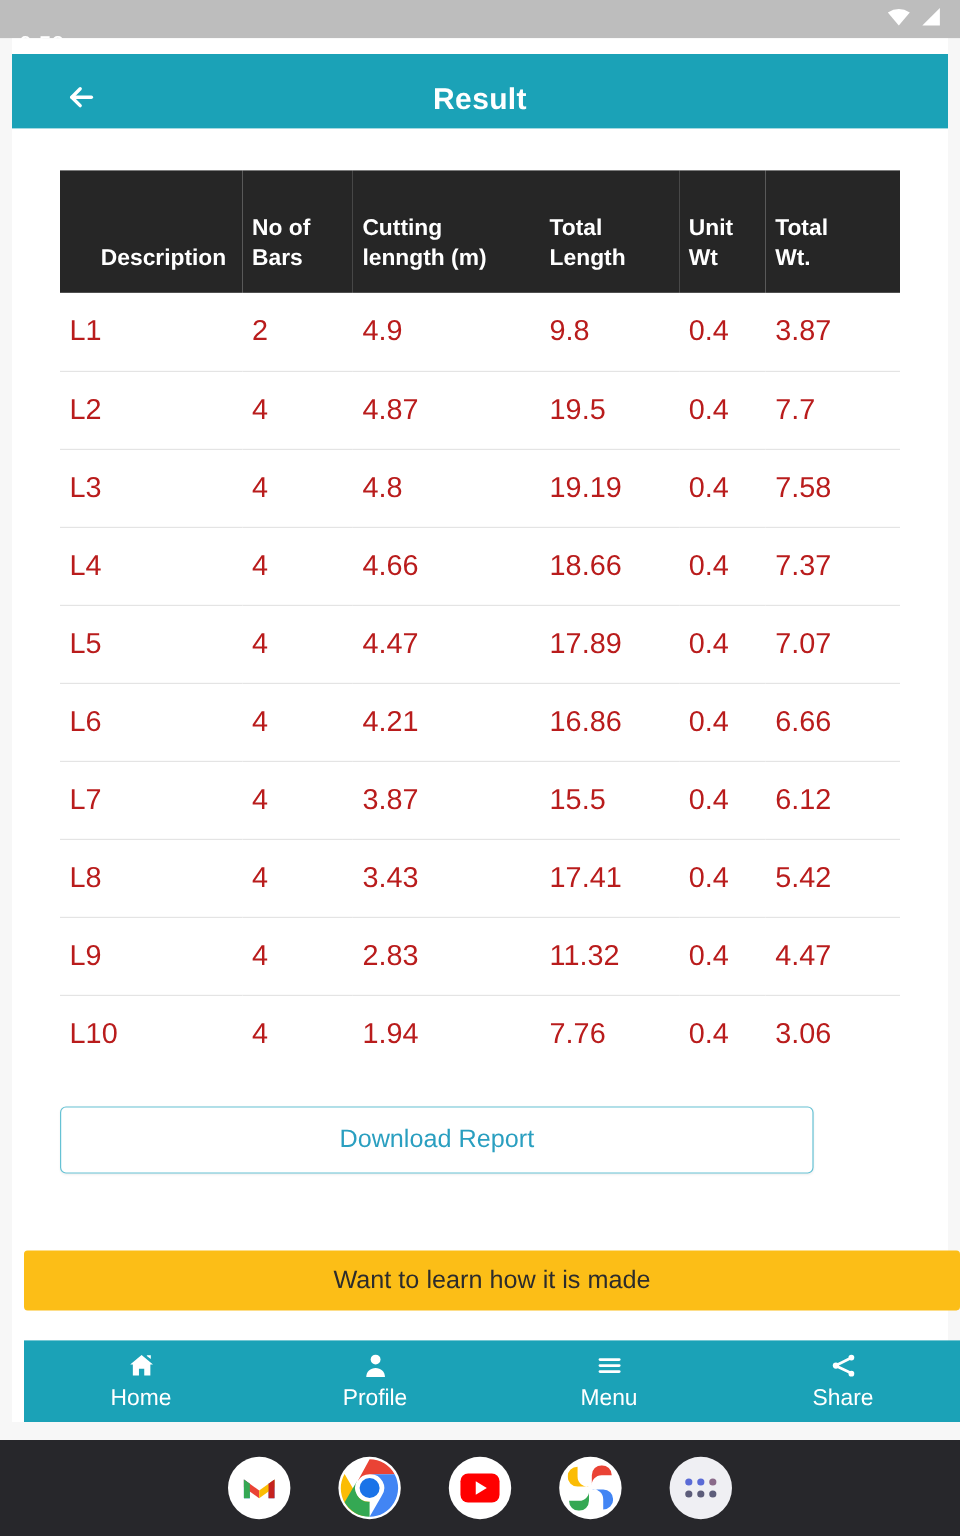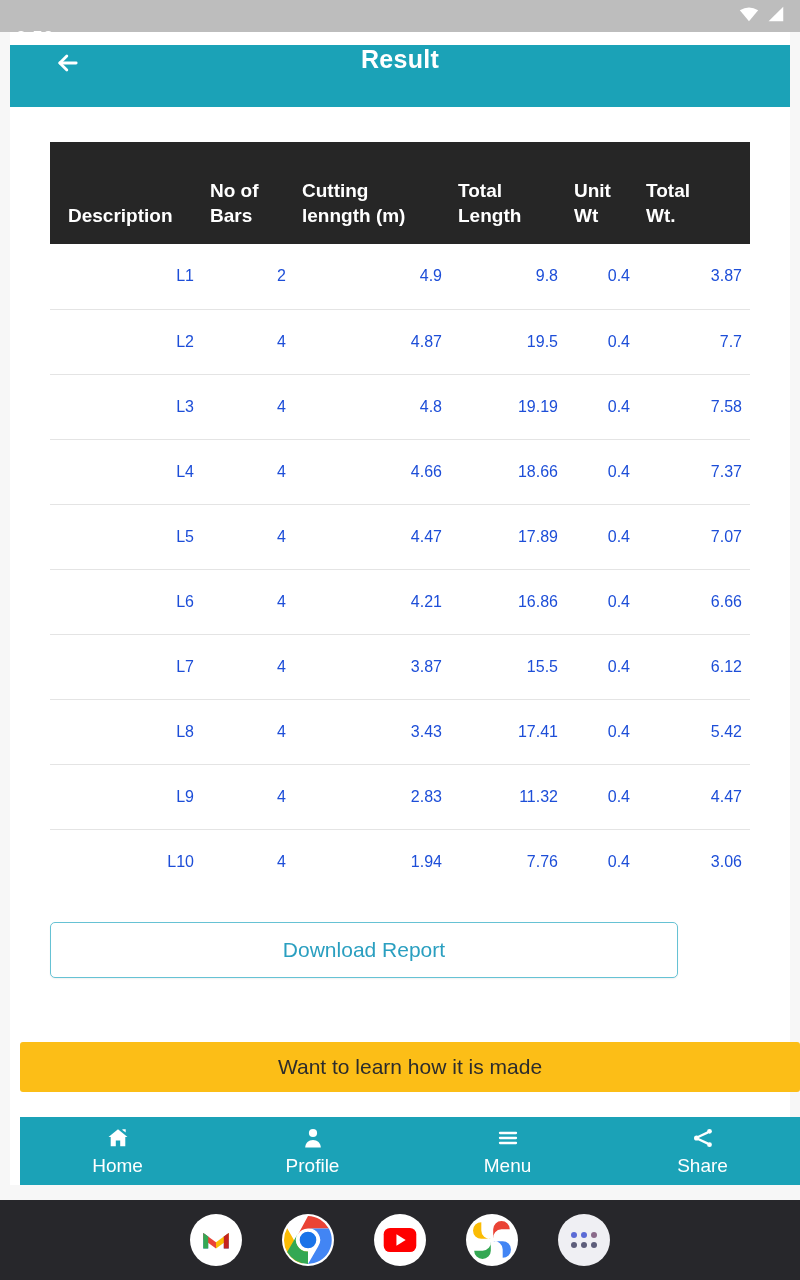--- a/index.html
+++ b/index.html
@@ -42,21 +42,21 @@
     width:780px;
     height:1153px;
     background:#ffffff;
   }
 
   
   #app-bar {
     height:76px;
     background:#1ba2b7;
     display:flex;
-    align-items:flex-start;
+    align-items:center;
     position:relative;
     margin-top:13px;
   }
   #back-button {
     position:absolute;
     left:38px;
     width:40px; height:40px;
     display:flex; align-items:center; justify-content:center;
     cursor:pointer;
   }
@@ -90,25 +90,24 @@
   #result-table th {
     color:#ffffff;
     font-size:19px;
     font-weight:bold;
     vertical-align:bottom;
     text-align:left;
     padding:14px 8px 16px 8px;
     height:102px;
     line-height:1.28;
   }
-  #result-table th:first-child { padding-left:18px; }
+  #result-table th:first-child { padding-left:34px; }
   #result-table td {
-    font-size:16px;
-    color:#1d4ed8;
-    text-align:right;
+    font-size:24px;
+    color:#b91c1c;
     padding:18px 8px;
     height:65px;
     border-bottom:1px solid #e4e4e4;
   }
   #result-table tbody tr:last-child td { border-bottom:none; }
   .col-desc  { width:152px; }
   .col-bars  { width:92px; }
   .col-cut   { width:156px; }
   .col-tlen  { width:116px; }
   .col-uwt   { width:72px; }

